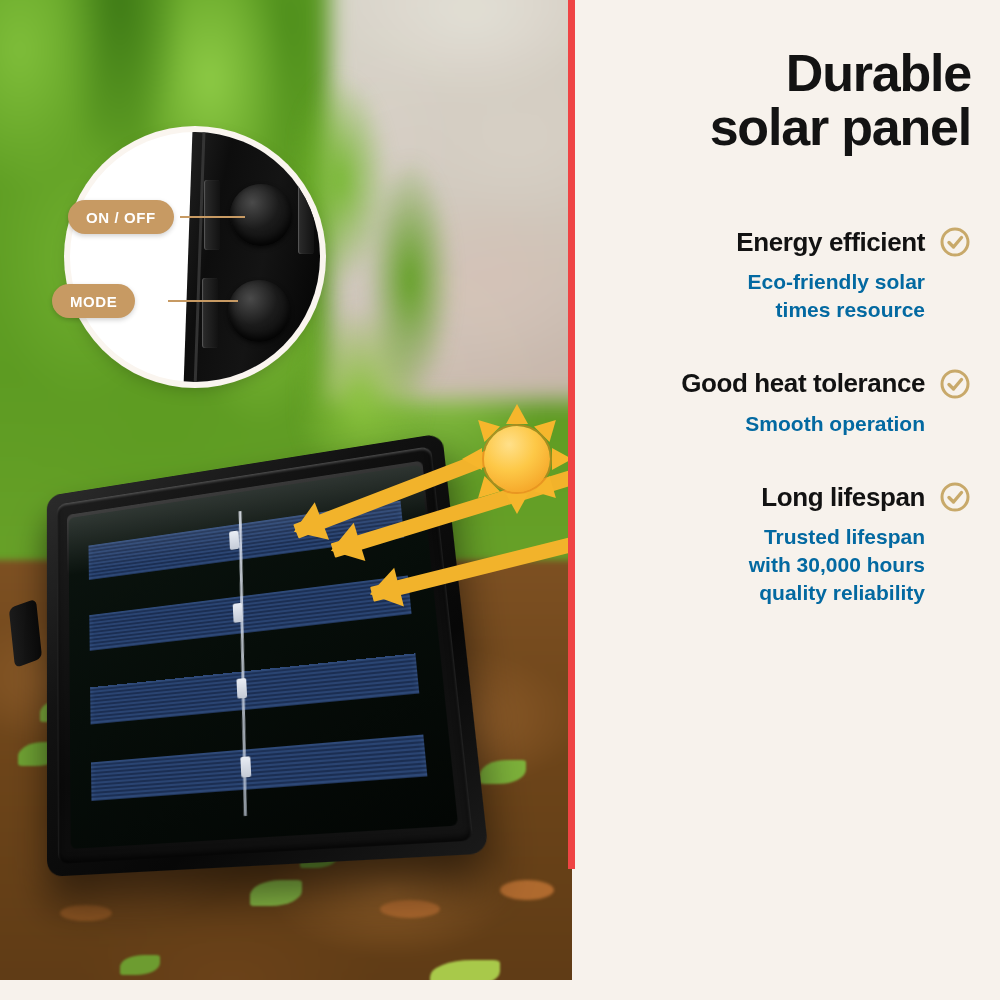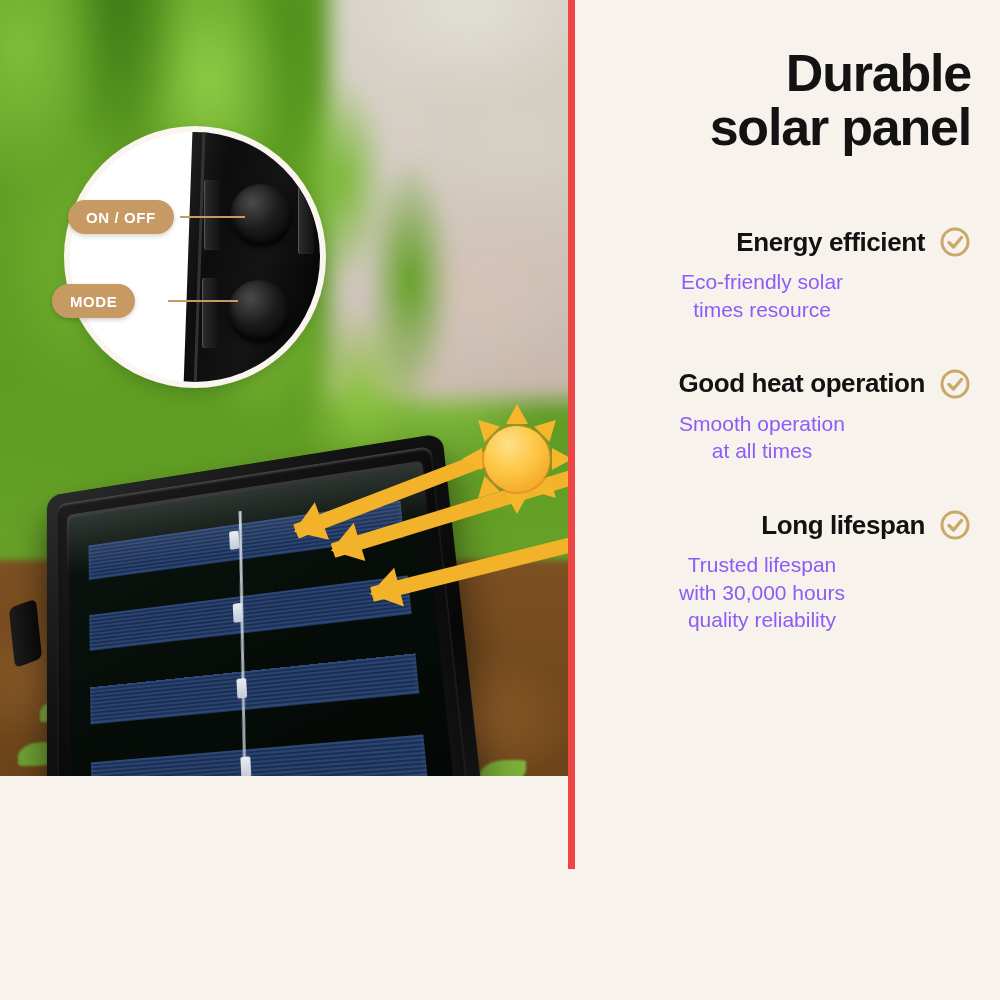--- a/index.html
+++ b/index.html
@@ -4,21 +4,21 @@
 <style>
   html,body{margin:0;padding:0;}
   body{
     width:1000px;height:1000px;overflow:hidden;
     font-family:"Liberation Sans", sans-serif;
     background:#F7F2EC;
   }
   .stage{position:relative;width:1000px;height:1000px;overflow:hidden;}
 
   
-  .photo{position:absolute;left:0;top:0;width:572px;height:776px;overflow:hidden;background:#4a7a22;}
+  .photo{position:absolute;left:0;top:0;width:572px;height:980px;overflow:hidden;background:#4a7a22;}
   .photo-layer{position:absolute;inset:0;}
 
   
   .grass{
     position:absolute;left:-40px;top:-40px;width:660px;height:760px;
     background:
       radial-gradient(ellipse 120px 200px at 60px 90px,#7fbe3a 0%,rgba(127,190,58,0) 70%),
       radial-gradient(ellipse 90px 240px at 160px 40px,#3e7a16 0%,rgba(62,122,22,0) 72%),
       radial-gradient(ellipse 110px 190px at 250px 120px,#8ecb46 0%,rgba(142,203,70,0) 70%),
       radial-gradient(ellipse 80px 230px at 330px 60px,#4f8f1c 0%,rgba(79,143,28,0) 72%),
@@ -191,22 +191,22 @@
   .feature{margin-bottom:44px;}
   .feat-head{
     display:flex;align-items:center;justify-content:flex-end;gap:14px;
   }
   .feat-title{
     font-size:26px;font-weight:bold;color:#121212;letter-spacing:-.4px;white-space:nowrap;
   }
   .check{width:32px;height:32px;flex:0 0 32px;display:block;}
   .feat-desc{
     margin-top:10px;padding-right:46px;
-    text-align:center;color:#8b5cf6;
-    font-size:21px;line-height:1.32;font-weight:normal;
+    text-align:right;color:#0369a1;
+    font-size:21px;line-height:1.32;font-weight:bold;
   }
   .feat-desc span{display:block;}
 </style>
 </head>
 <body>
 
 <div class="stage">
 
   <div class="photo">
     <div class="grass"></div>
@@ -298,29 +298,28 @@
           </svg>
         </div>
         <div class="feat-desc">
           <span>Eco-friendly solar</span>
           <span>times resource</span>
         </div>
       </div>
 
       <div class="feature">
         <div class="feat-head">
-          <span class="feat-title">Good heat operation</span>
+          <span class="feat-title">Good heat tolerance</span>
           <svg class="check" viewBox="0 0 32 32">
             <circle cx="16" cy="16" r="13" fill="none" stroke="#C8A96A" stroke-width="3"></circle>
             <path d="M10 16.5 L14.5 21 L22.5 11.5" fill="none" stroke="#C8A96A" stroke-width="3.4" stroke-linecap="round" stroke-linejoin="round"></path>
           </svg>
         </div>
         <div class="feat-desc">
           <span>Smooth operation</span>
-          <span>at all times</span>
         </div>
       </div>
 
       <div class="feature">
         <div class="feat-head">
           <span class="feat-title">Long lifespan</span>
           <svg class="check" viewBox="0 0 32 32">
             <circle cx="16" cy="16" r="13" fill="none" stroke="#C8A96A" stroke-width="3"></circle>
             <path d="M10 16.5 L14.5 21 L22.5 11.5" fill="none" stroke="#C8A96A" stroke-width="3.4" stroke-linecap="round" stroke-linejoin="round"></path>
           </svg>

